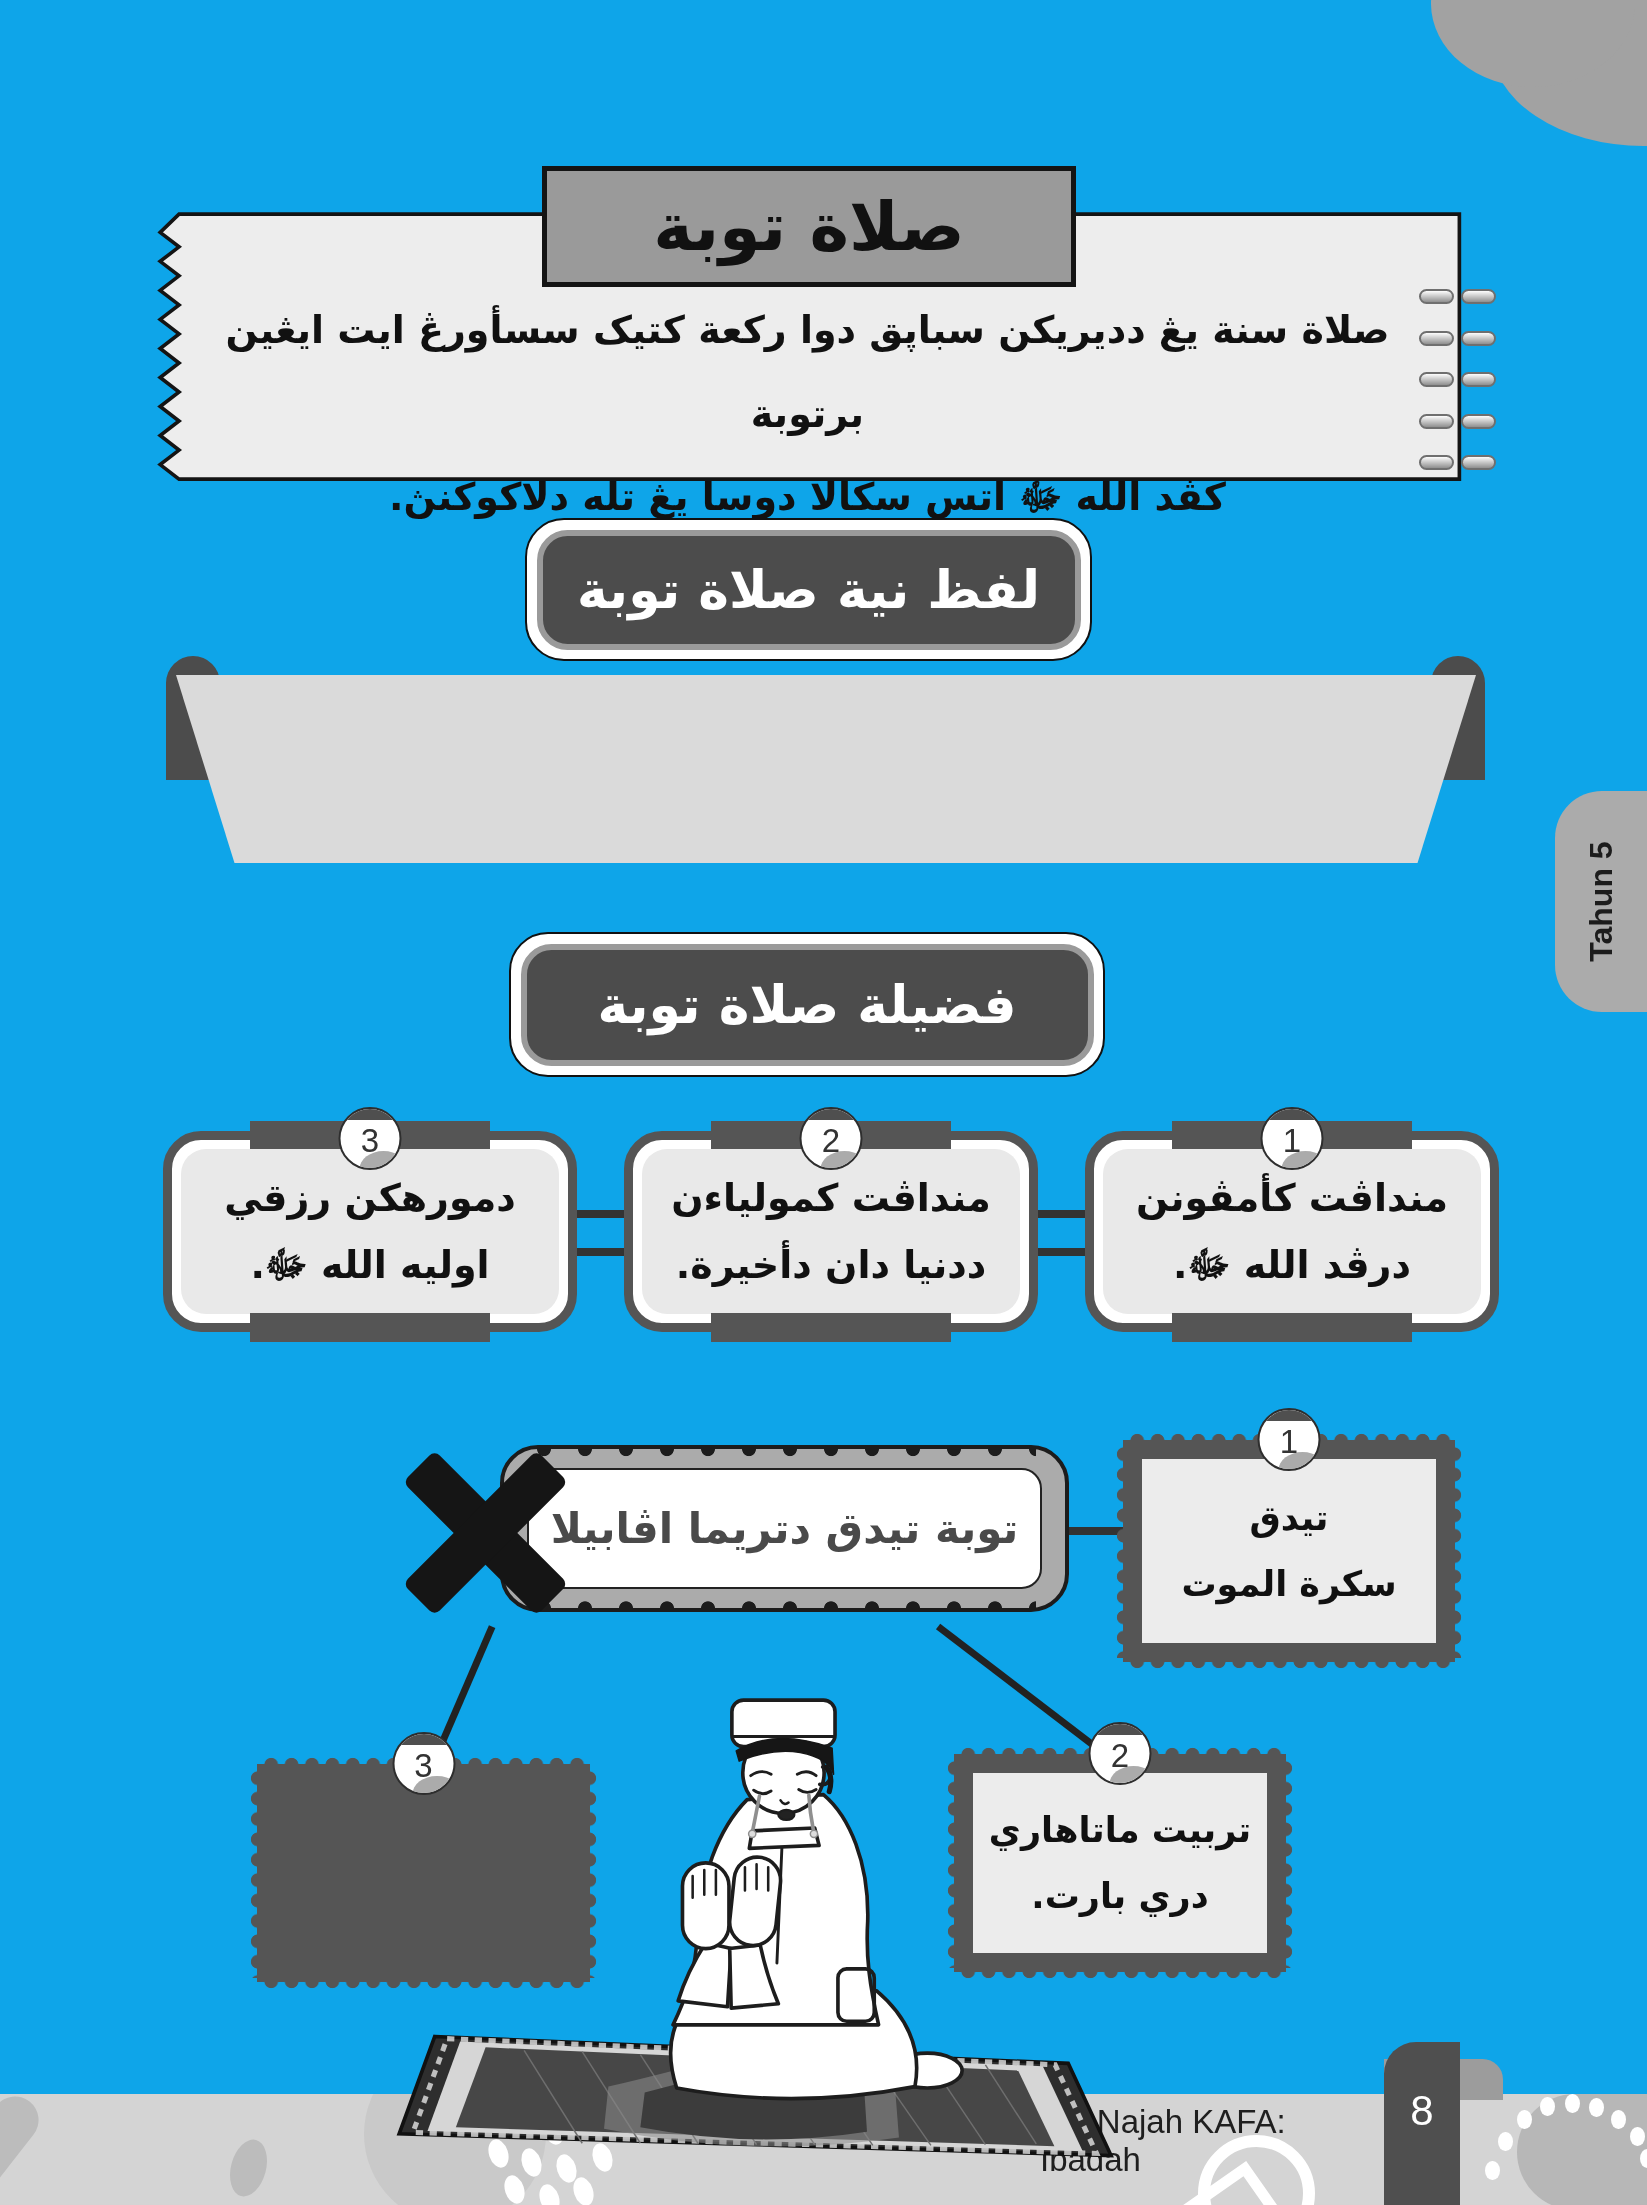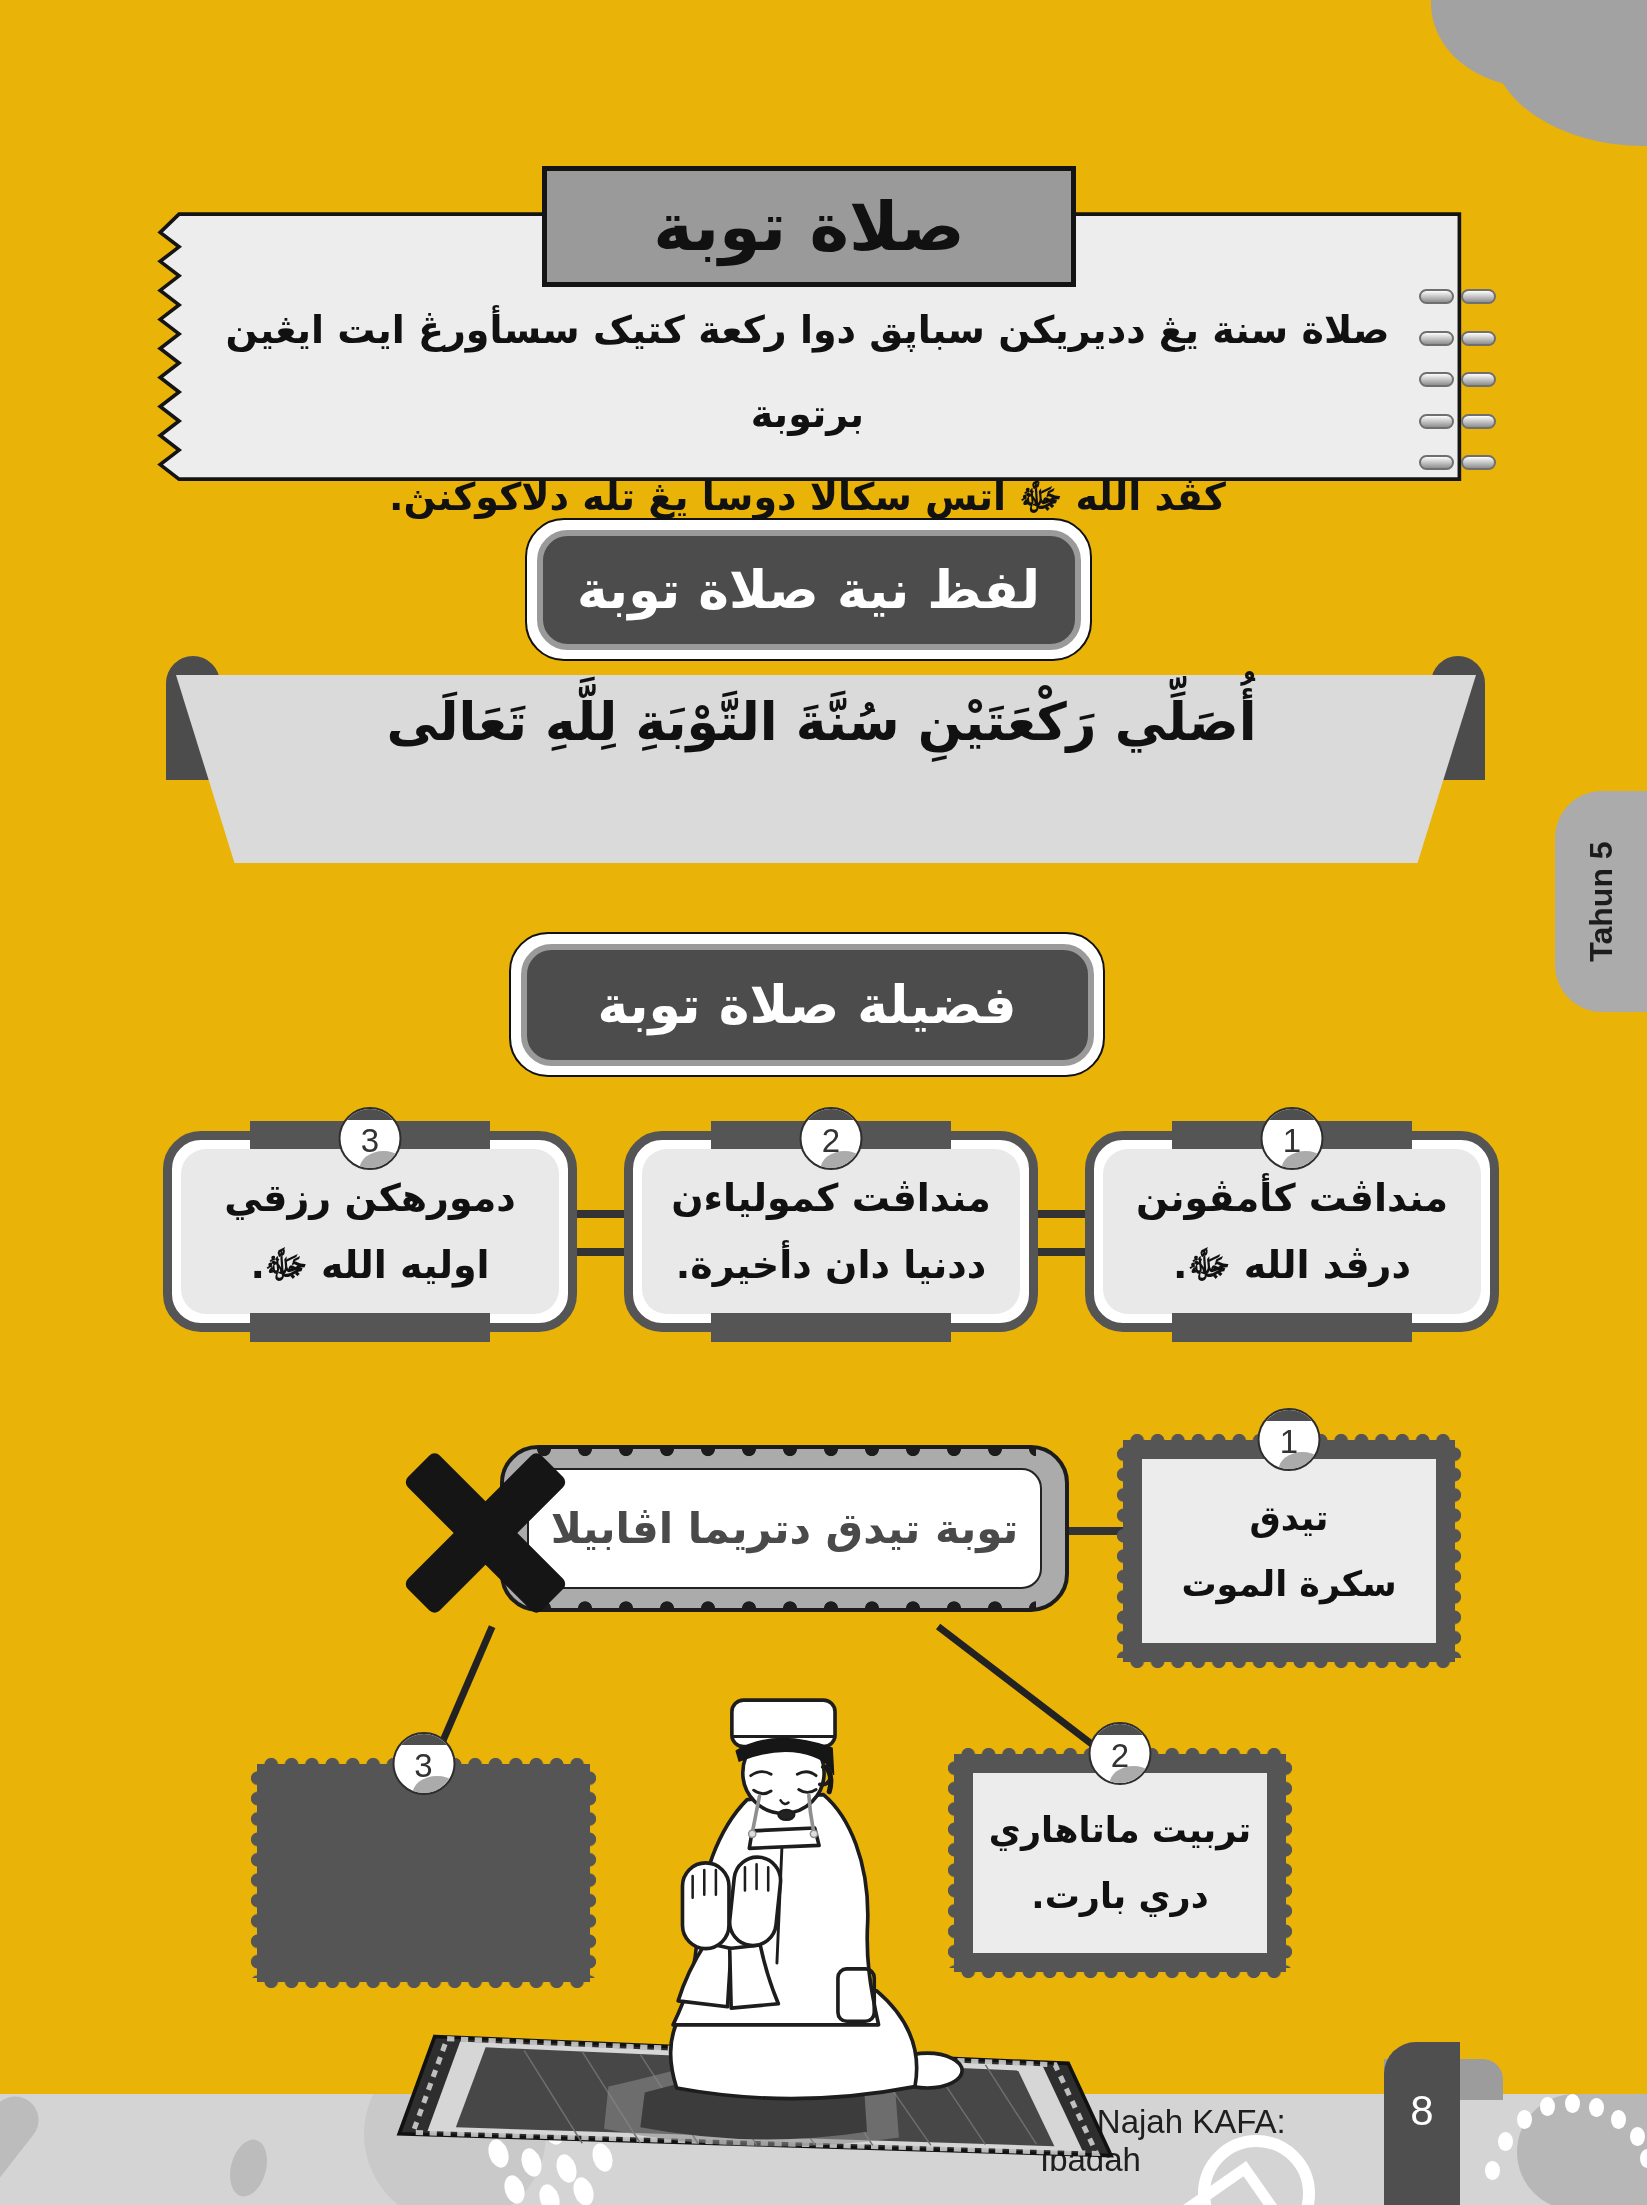--- a/index.html
+++ b/index.html
@@ -1,16 +1,16 @@
 <!DOCTYPE html>
 <html lang="ms" style="font-size:11.6px"><head>
 <meta charset="utf-8">
 <style>
   html,body{margin:0;padding:0;background:#888;}
-  .page{position:relative;width:1648px;height:2205px;background:#eab308;margin:0 auto;overflow:hidden;
+  .page{position:relative;width:1648px;height:2205px;background:#0ea5e9;margin:0 auto;overflow:hidden;
         font-family:"DejaVu Sans",sans-serif;}
   .abs{position:absolute;}
   .ar{direction:rtl;font-weight:700;color:#111;}
   .latin{font-family:"Liberation Sans",sans-serif;}
 
   
   .blob1{left:1491px;top:-58px;width:305px;height:204px;background:#a2a2a2;border-radius:50%;}
   .blob2{left:1431px;top:-80px;width:204px;height:167px;background:#a2a2a2;border-radius:50%;}
 
   
@@ -144,21 +144,20 @@
     <div>كڤد الله ﷻ اتس سكالا دوسا يڠ تله دلاكوكنڽ.</div>
   </div>
 
   <div class="abs hdr-wrap hdr1">
     <div class="hdr-inner">لفظ نية صلاة توبة</div>
   </div>
 
   <div class="abs horn" style="left:166px;top:656px;"></div>
   <div class="abs horn" style="left:1431px;top:656px;"></div>
   <div class="abs ribbon-body"></div>
-  <div class="abs niat-ar ar">أُصَلِّي رَكْعَتَيْنِ سُنَّةَ التَّوْبَةِ لِلَّهِ تَعَالَى</div>
 
   <div class="abs hdr-wrap hdr2">
     <div class="hdr-inner">فضيلة صلاة توبة</div>
   </div>
 
   <div class="abs conn-bar" style="left:571px;top:1210px;width:58px;"></div>
   <div class="abs conn-bar" style="left:571px;top:1248px;width:58px;"></div>
   <div class="abs conn-bar" style="left:1032px;top:1210px;width:58px;"></div>
   <div class="abs conn-bar" style="left:1032px;top:1248px;width:58px;"></div>
 

